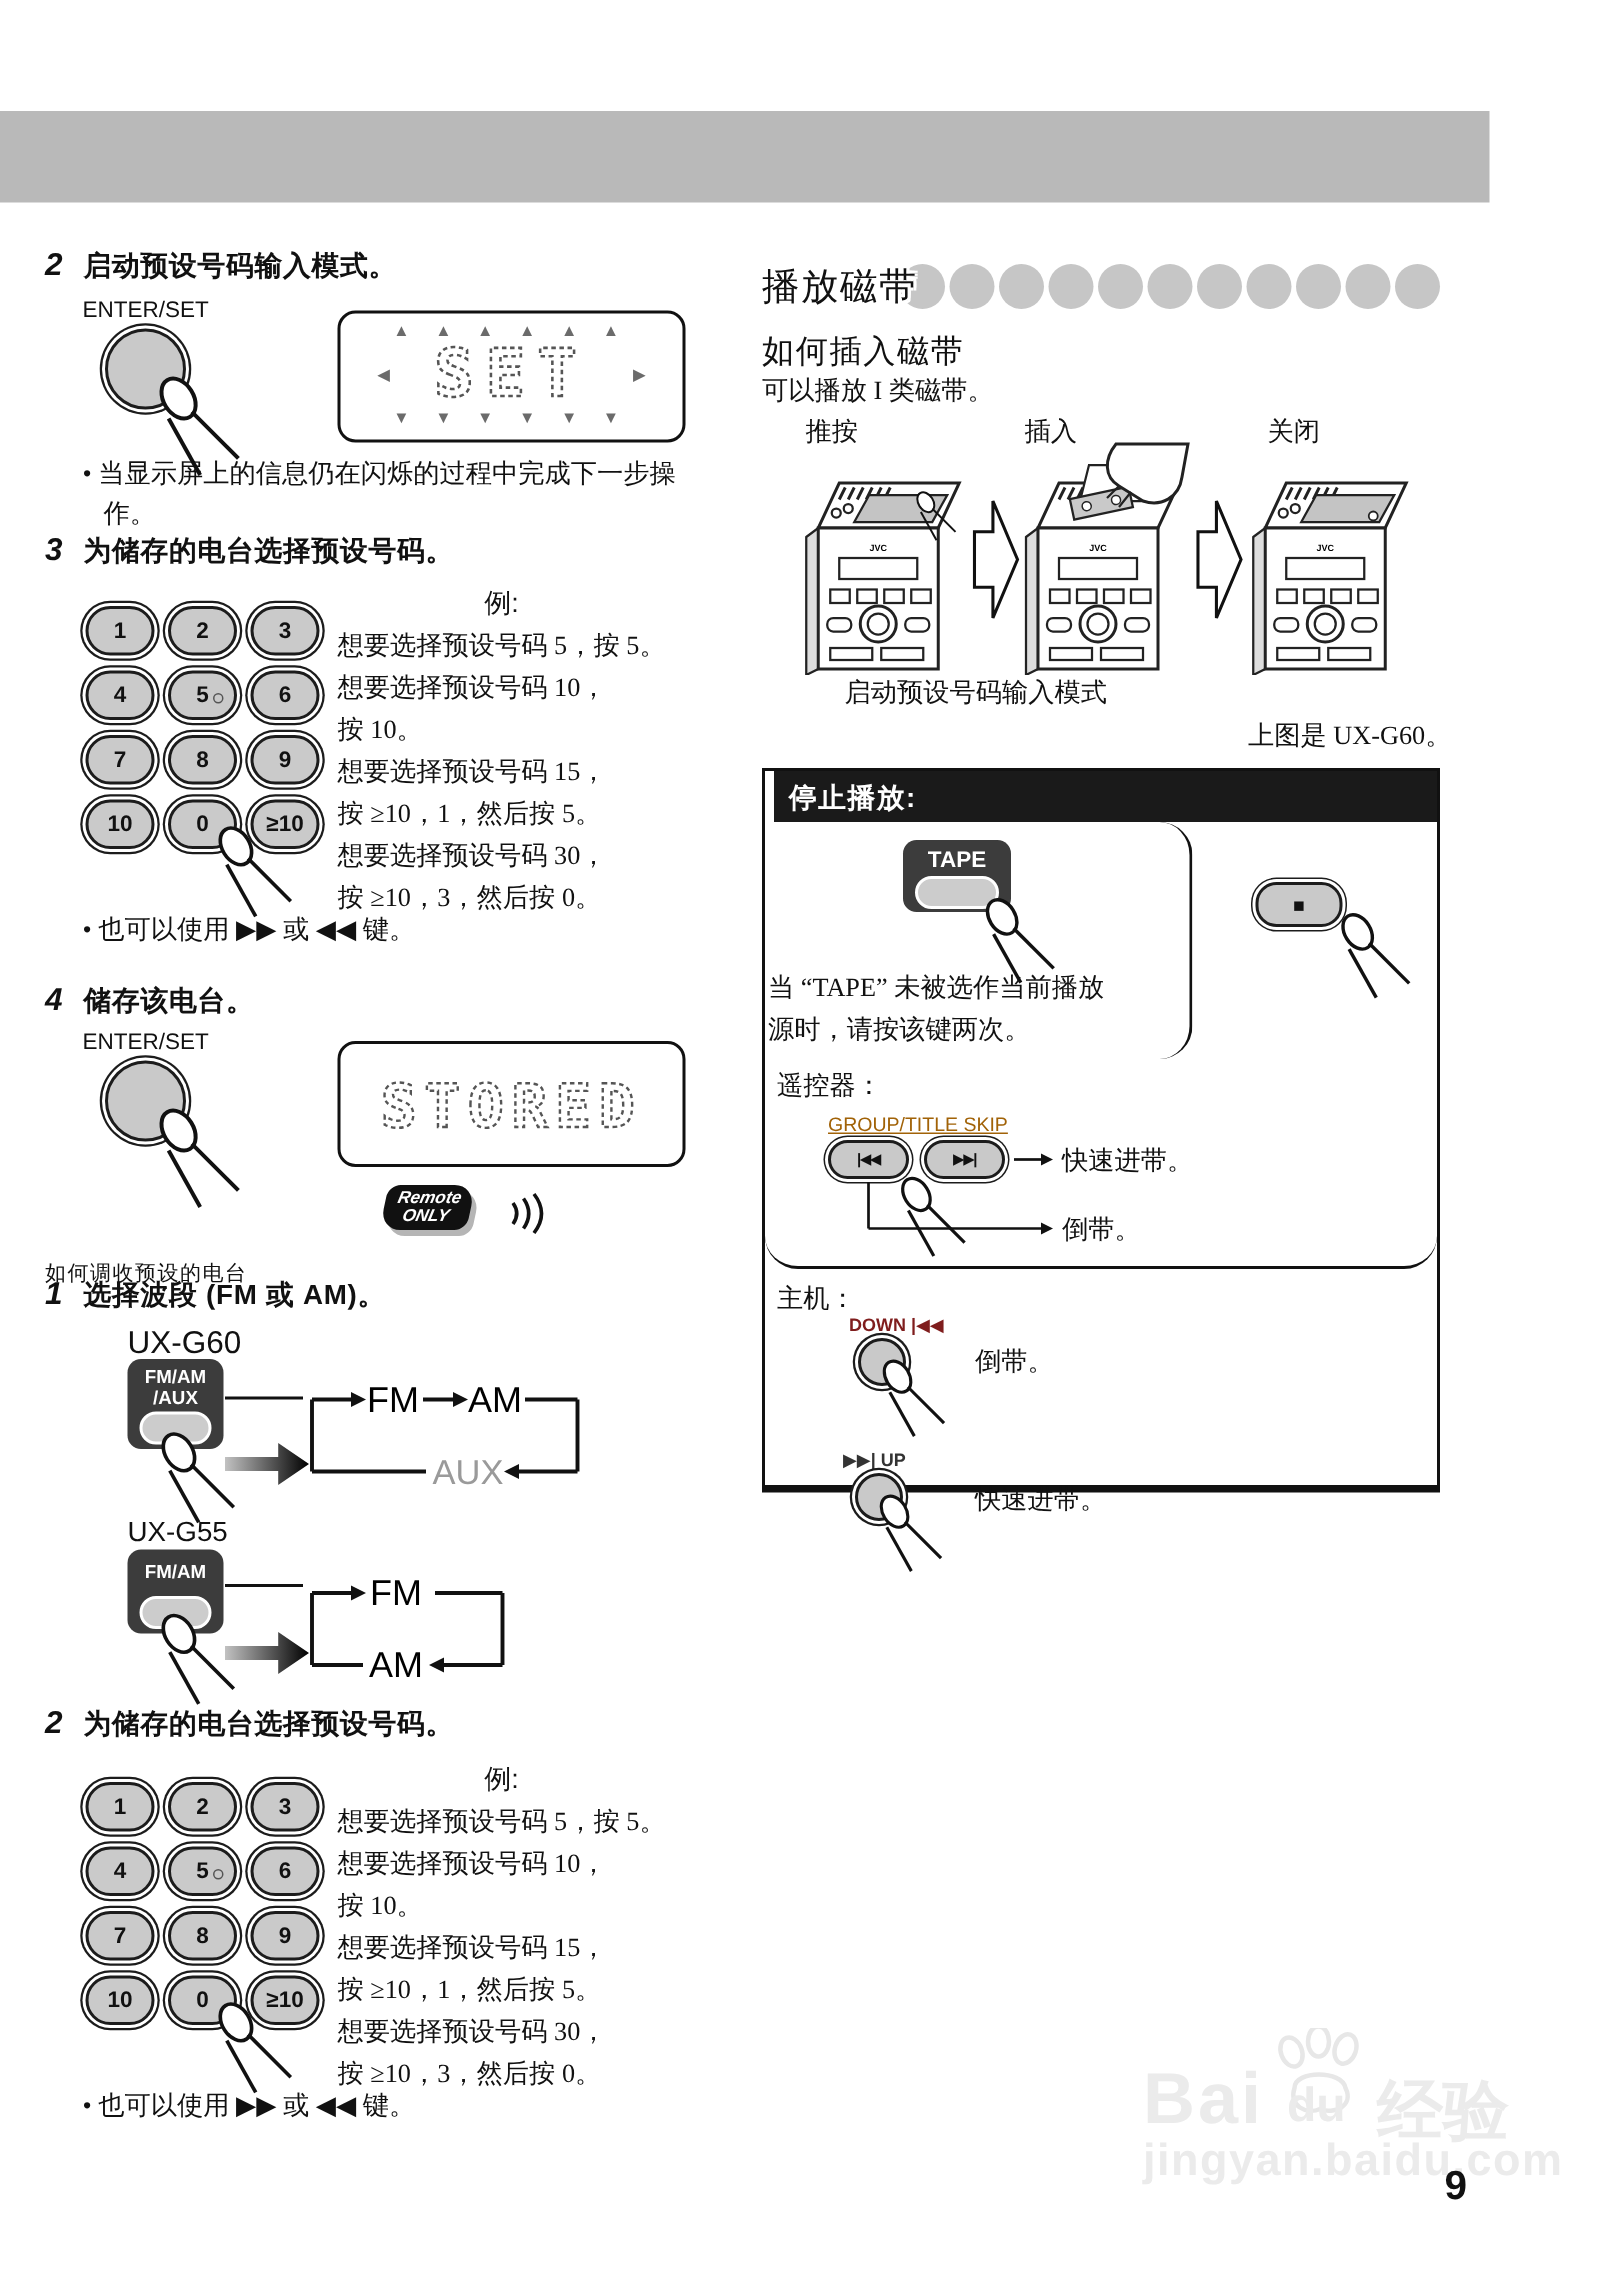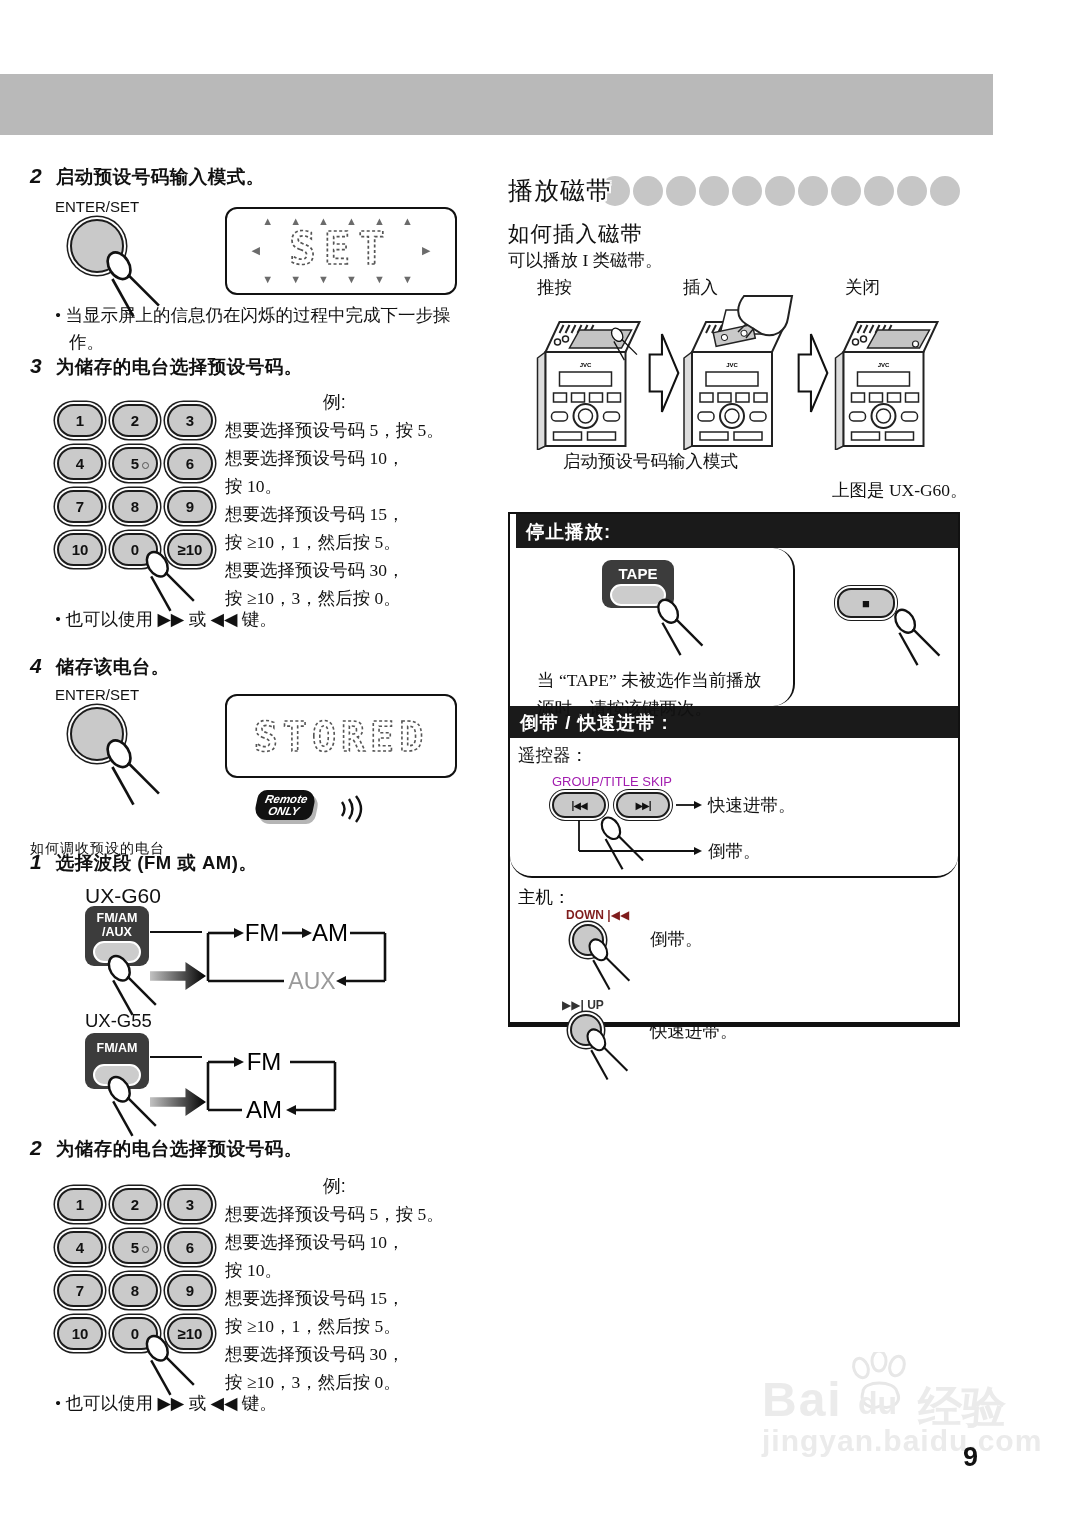--- a/index.html
+++ b/index.html
@@ -44,21 +44,21 @@
   
   .dotrow{display:flex;gap:3px;}
   .dot30{width:30px;height:30px;border-radius:50%;background:#c6c6c6;}
   .halo{text-shadow:-2px -2px 0 #fff,2px -2px 0 #fff,-2px 2px 0 #fff,2px 2px 0 #fff,0 2px 0 #fff,0 -2px 0 #fff,2px 0 0 #fff,-2px 0 0 #fff;}
   
   .badge{position:absolute;background:#111;border-radius:8px 14px 8px 14px;transform:skewX(-12deg);
          box-shadow:4px 4px 0 #b5b5b5;color:#fff;font-style:italic;font-weight:bold;
          font-size:11.5px;line-height:12px;text-align:center;padding:3px 8px;}
   
   .wm{color:#ebebeb;font-weight:bold;}
-  .gray-label{color:#a21caf;}
+  .gray-label{color:#a16207;text-decoration:underline;}
   svg text{font-family:"Liberation Sans","DejaVu Sans",sans-serif;}
   .seg-svg text{font-family:"DejaVu Sans Mono",monospace;}
 </style>
 </head>
 <body>
 
 <div class="page">
 
   <svg width="0" height="0" style="position:absolute">
     <defs>
@@ -474,36 +474,35 @@
 
     <div class="tbl-row" style="height:158px;">
       <div class="cell" style="width:285px;border-right:2px solid #111;">
         <div class="srcbtn" style="left:92px;top:12px;width:72px;height:48px;font-size:15px;">
           <span class="lbl">TAPE</span>
           <span class="oval" style="bottom:2px;width:52px;height:18px;"></span>
         </div>
         <svg class="abs" style="left:140px;top:48px;" width="62" height="62" viewBox="0 0 55 65">
             <use href="#sym-finger"></use>
           </svg>
-        <div class="abs body-t" style="left:27px;top:96px;line-height:28px;margin-top:22px;">
+        <div class="abs body-t" style="left:2px;top:96px;line-height:28px;">
           <span>当 “TAPE” 未被选作当前播放</span><br>
           <span>源时，请按该键两次。</span>
         </div>
       </div>
       <div class="cell" style="flex:1;">
         <div class="skey abs" style="left:42px;top:40px;width:58px;height:30px;font-size:13px;">
           <span>■</span>
         </div>
         <svg class="abs" style="left:92px;top:58px;" width="62" height="62" viewBox="0 0 55 65">
             <use href="#sym-finger"></use>
           </svg>
       </div>
     </div>
 
-    <div class="blackbar" style="height:32px;">倒带 / 快速进带 :</div>
 
     <div class="cell" style="height:140px;border-bottom:2px solid #111;">
       <div class="abs body-t" style="left:8px;top:4px;">遥控器：</div>
       <div class="abs gray-label" style="left:42px;top:36px;font-size:13px;">GROUP/TITLE SKIP</div>
       <div class="skey abs" style="left:42px;top:54px;width:54px;height:26px;font-size:10px;letter-spacing:-1px;">
         <span>|◀◀</span>
       </div>
       <div class="skey abs" style="left:106px;top:54px;width:54px;height:26px;font-size:10px;letter-spacing:-1px;">
         <span>▶▶|</span>
       </div>

